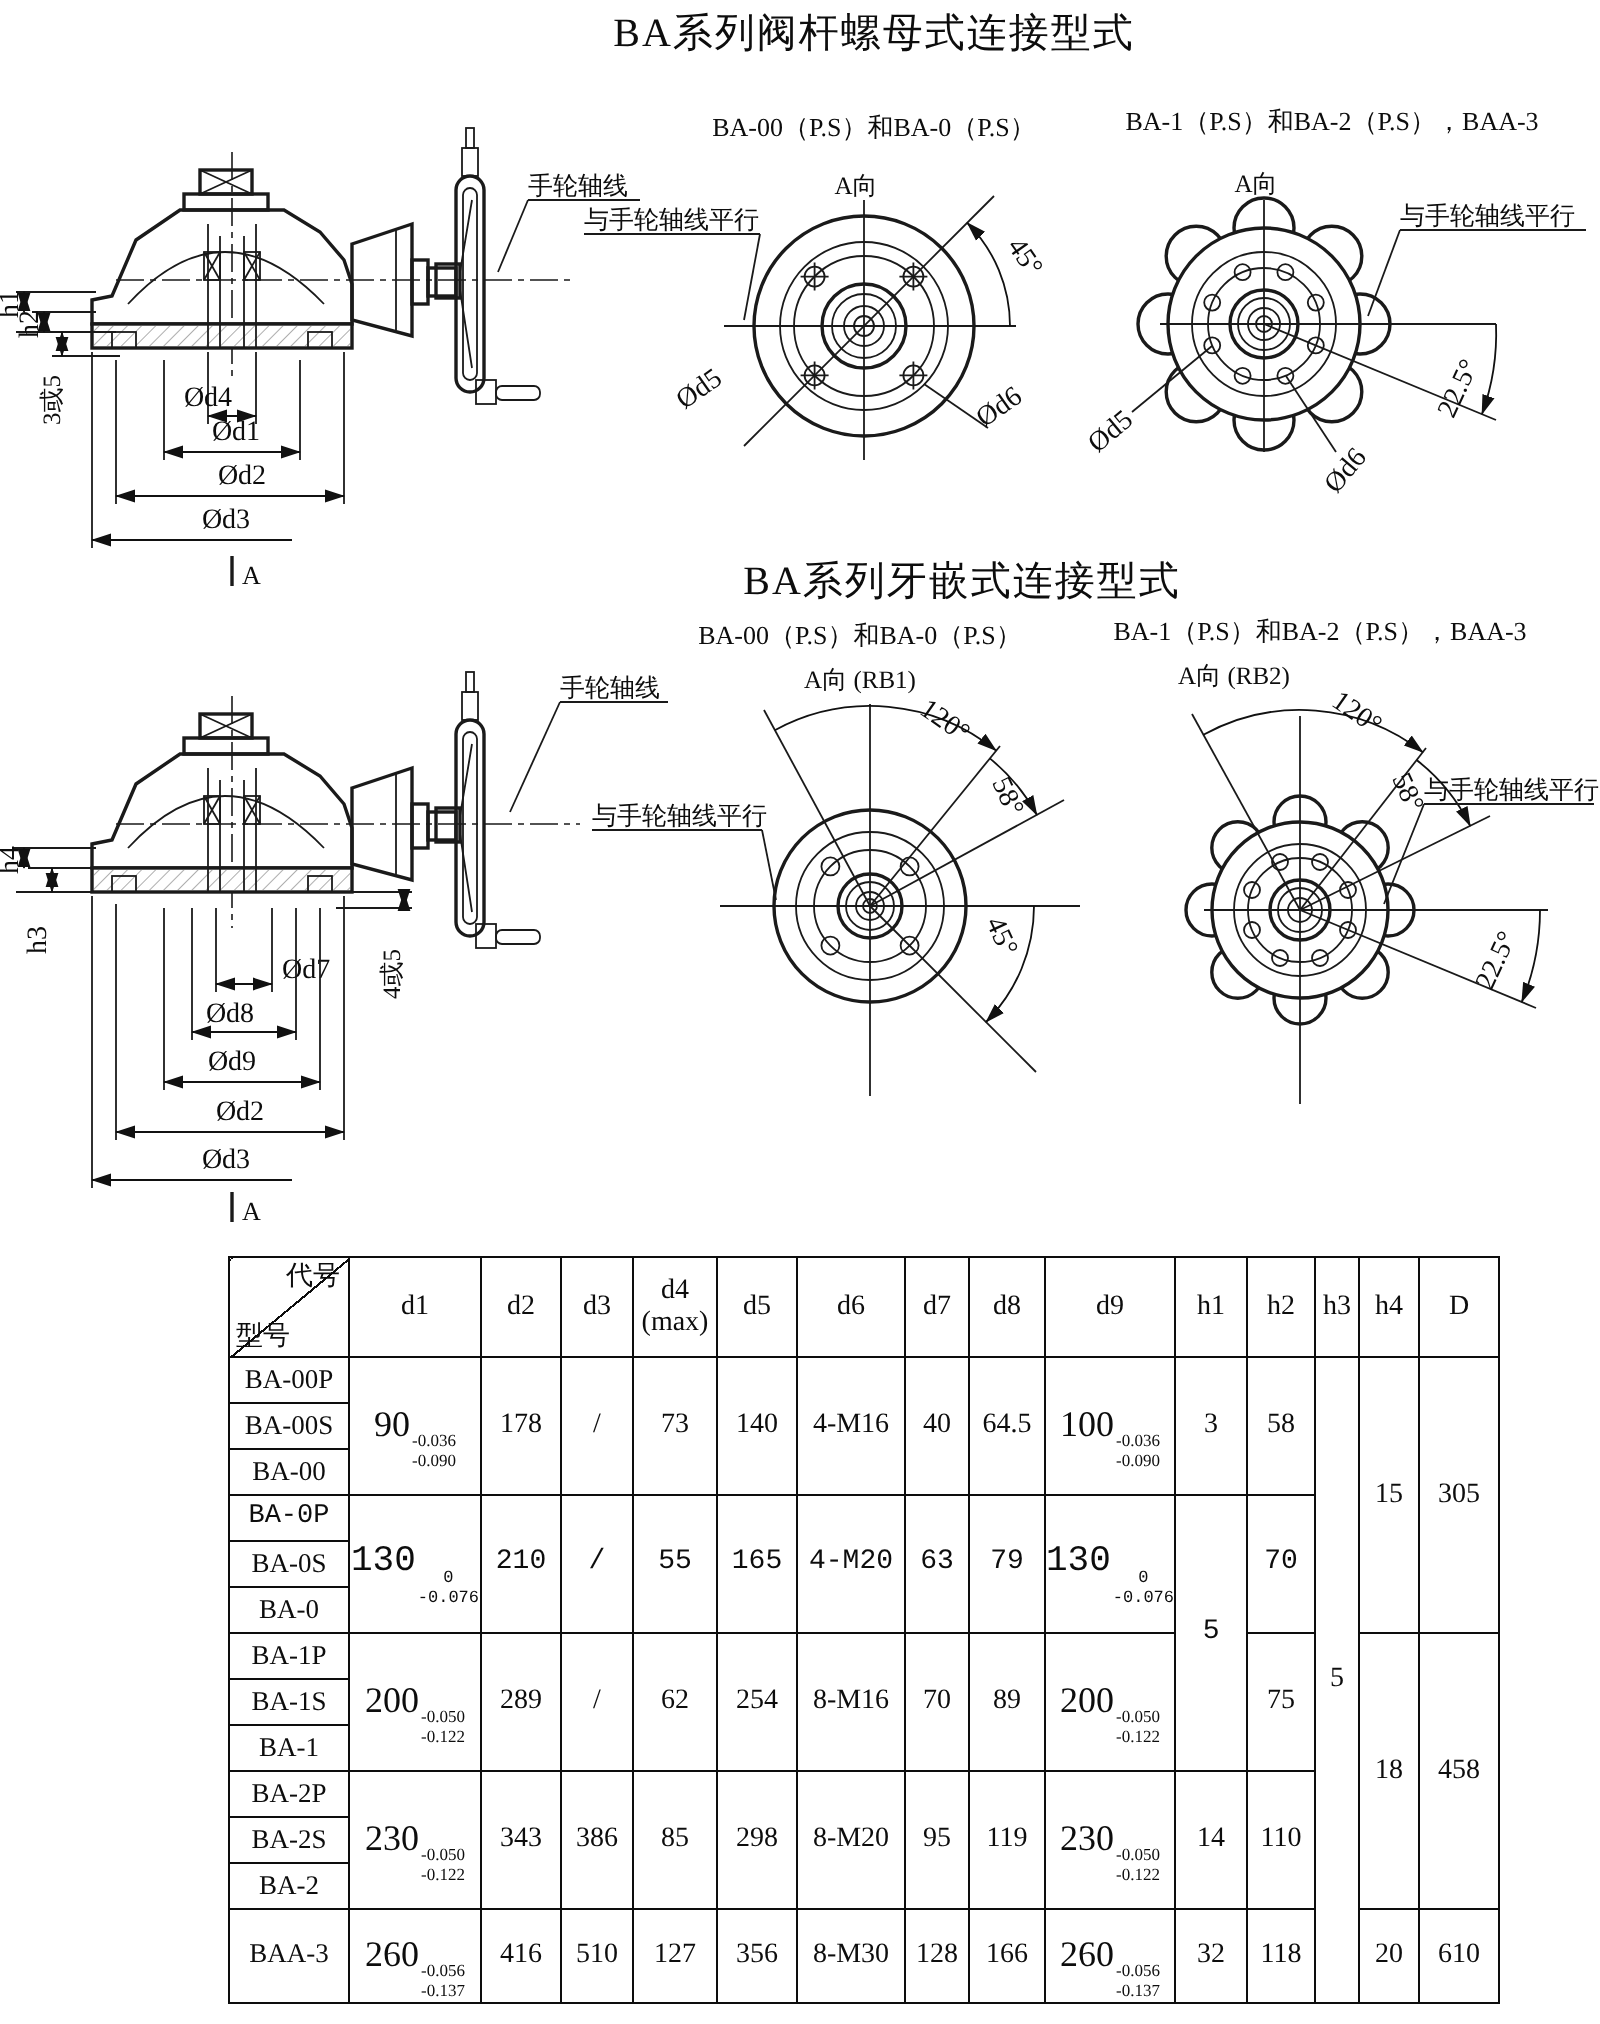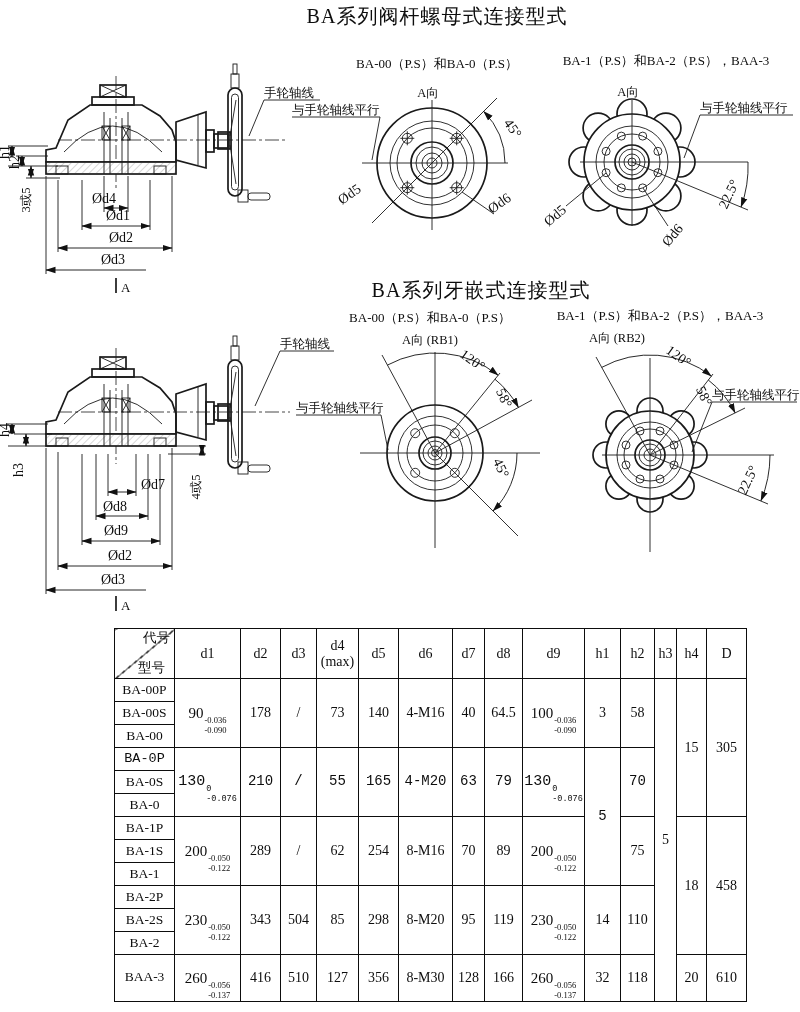--- a/index.html
+++ b/index.html
@@ -18,26 +18,26 @@
   .dim{fill:none;stroke:#111;stroke-width:0.9;}
   .lbl{font-size:14px;}
   .sm{font-size:12.5px;}
   .sub{font-size:13px;}
   #spec{position:absolute;left:114px;top:628px;border-collapse:collapse;table-layout:fixed;}
   #spec td{border:1.6px solid #0d0d0d;text-align:center;vertical-align:middle;
            padding:0;font-size:14px;line-height:1.1;}
   #spec td.hd{font-size:14px;white-space:pre-line;}
   #spec td.model{font-size:13.5px;}
   .tol{display:inline-flex;align-items:center;gap:1px;white-space:nowrap;}
-  .tb{font-size:15px;}
-  .ts{display:inline-flex;flex-direction:column;font-size:8.5px;line-height:1.15;text-align:left;margin-top:26px;}
+  .tb{font-size:18px;}
+  .ts{display:inline-flex;flex-direction:column;font-size:8.5px;line-height:1.15;text-align:center;margin-top:26px;}
   .corner{position:relative;
      background:linear-gradient(to bottom right,transparent 49.4%,#0d0d0d 49.4%,#0d0d0d 50.8%,transparent 50.8%);}
   .ct{position:absolute;top:2px;right:4px;font-size:13.5px;}
-  .cb{position:absolute;bottom:2px;left:3px;font-size:13.5px;margin-left:20px;}
+  .cb{position:absolute;bottom:2px;left:3px;font-size:13.5px;}
   .note{position:absolute;left:116px;top:985px;font-size:15px;}
 </style>
 </head>
 <body>
 
 <div id="page">
 
   <div class="t1">BA系列阀杆螺母式连接型式</div>
   <div class="t2">BA系列牙嵌式连接型式</div>
 
@@ -501,21 +501,21 @@
         <tr style="height: 23px;">
           <td class="model">BA-2P</td>
           <td rowspan="3"><span class="tol">
               <span class="tb">230</span>
               <span class="ts">
                 <span>-0.050</span>
                 <span>-0.122</span>
               </span>
             </span></td>
           <td rowspan="3">343</td>
-          <td rowspan="3">504</td>
+          <td rowspan="3">386</td>
           <td rowspan="3">85</td>
           <td rowspan="3">298</td>
           <td rowspan="3">8-M20</td>
           <td rowspan="3">95</td>
           <td rowspan="3">119</td>
           <td rowspan="3"><span class="tol">
               <span class="tb">230</span>
               <span class="ts">
                 <span>-0.050</span>
                 <span>-0.122</span>

